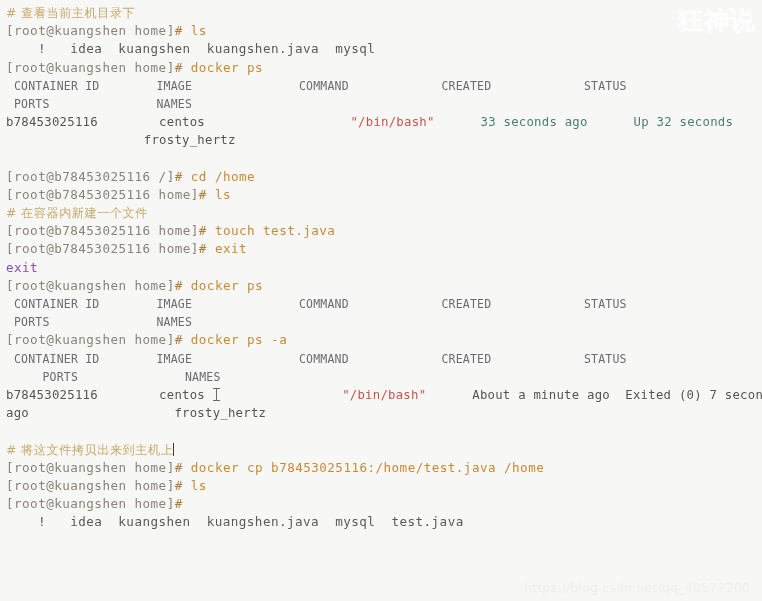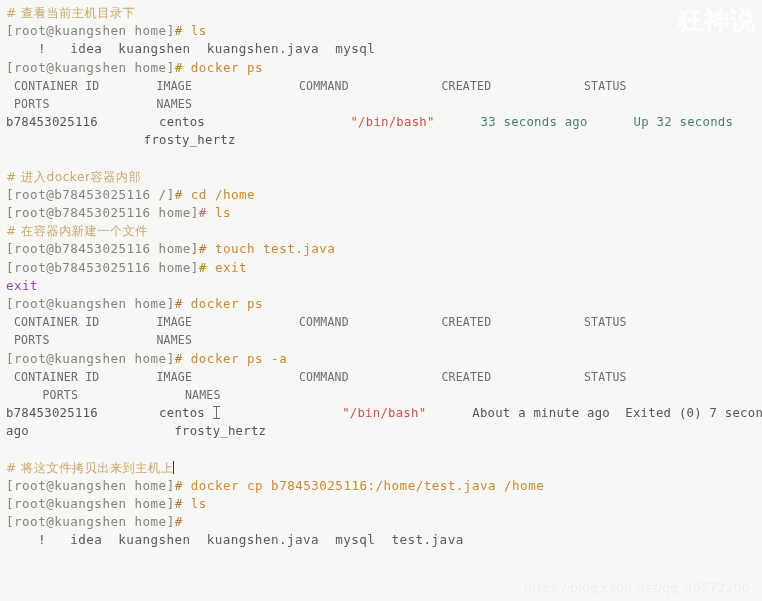--- a/index.html
+++ b/index.html
@@ -143,21 +143,20 @@
   <div class="hdrline">CONTAINER ID        IMAGE               COMMAND             CREATED             STATUS</div>
 
   <div class="hdrline">PORTS               NAMES</div>
 
   <div class="rowline"><span class="c-gray">b78453025116</span><span>        </span><span class="c-gray">centos</span><span>                   </span><span class="c-red">"/bin/bash"</span><span>      </span><span class="c-teal">33 seconds ago</span><span>      </span><span class="c-teal">Up 32 seconds</span></div>
 
   <div class="rowline"><span>                  </span><span class="c-gray">frosty_hertz</span></div>
 
   <div class="line">&nbsp;</div>
 
-  <div class="line"><span class="c-comment cjk"># 进入docker容器内部</span></div>
 
 
   <div class="line"><span class="c-prompt">[root@b78453025116 /]</span><span class="c-hash">#</span><span class="c-plain"> </span><span class="c-cmd">cd /home</span></div>
 
   <div class="line"><span class="c-prompt">[root@b78453025116 home]</span><span class="c-hash">#</span><span class="c-plain"> </span><span class="c-cmd">ls</span></div>
 
   <div class="line"><span class="c-comment cjk"># 在容器内新建一个文件</span></div>
 
   <div class="line"><span class="c-prompt">[root@b78453025116 home]</span><span class="c-hash">#</span><span class="c-plain"> </span><span class="c-cmd">touch test.java</span></div>
 

